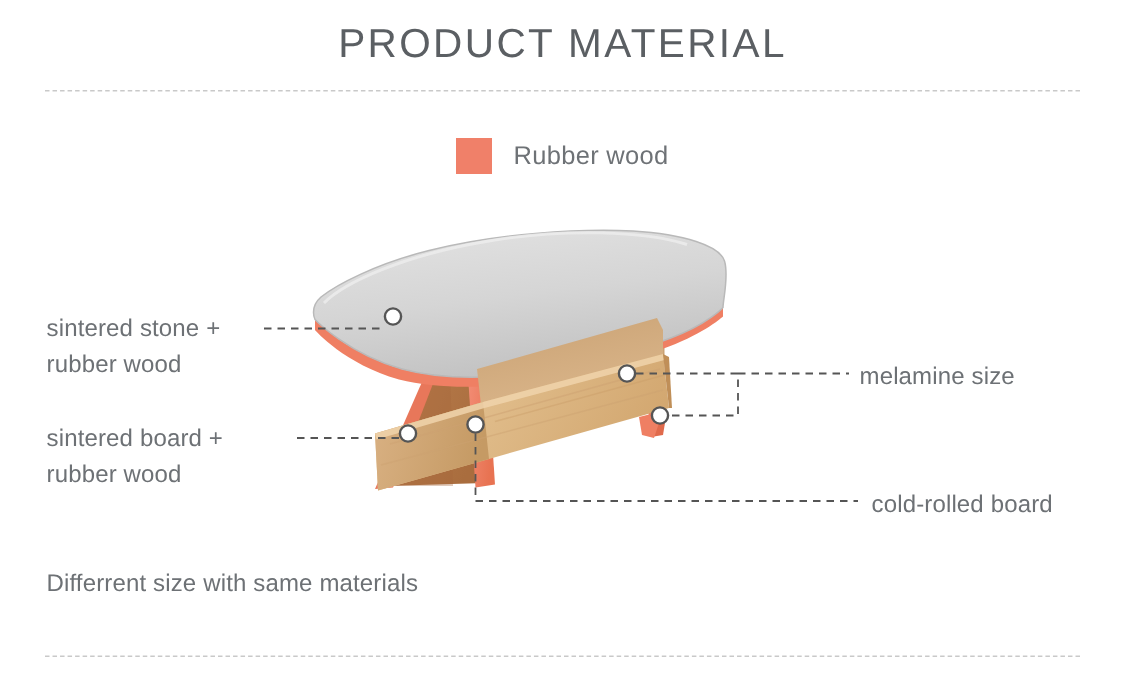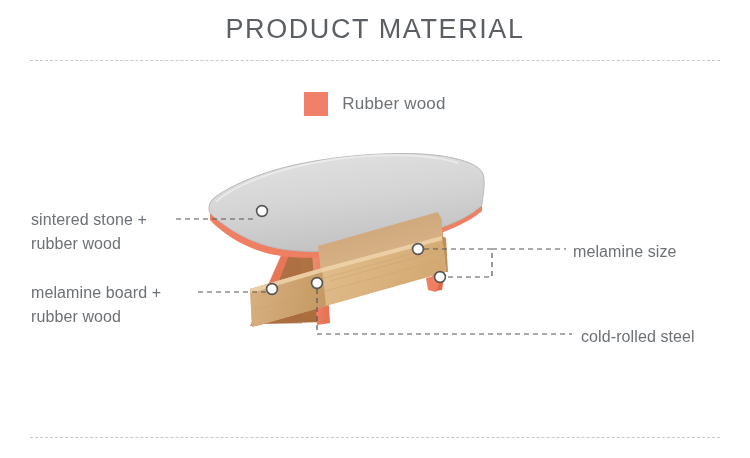--- a/index.html
+++ b/index.html
@@ -232,21 +232,22 @@
       <path d="M424,249 L492,249 L492,277 L446,277"></path>
       <path d="M492,249 L566,249"></path>
 
       <path d="M317,289 L317,334 L572,334"></path>
     </g>
   </svg>
 
   <div class="callout callout-sintered">sintered stone +
 rubber wood</div>
 
-  <div class="callout callout-melamine-left">melamine board +
+  <div class="callout callout-melamine-left">sintered board +
 rubber wood</div>
 
   <div class="callout callout-melamine-right">melamine size</div>
 
-  <div class="callout callout-steel">cold-rolled steel</div>
-
+  <div class="callout callout-steel">cold-rolled board</div>
+
+  <div class="footnote">Differrent size with same materials</div>
 
 </div>
 
 </body></html>

